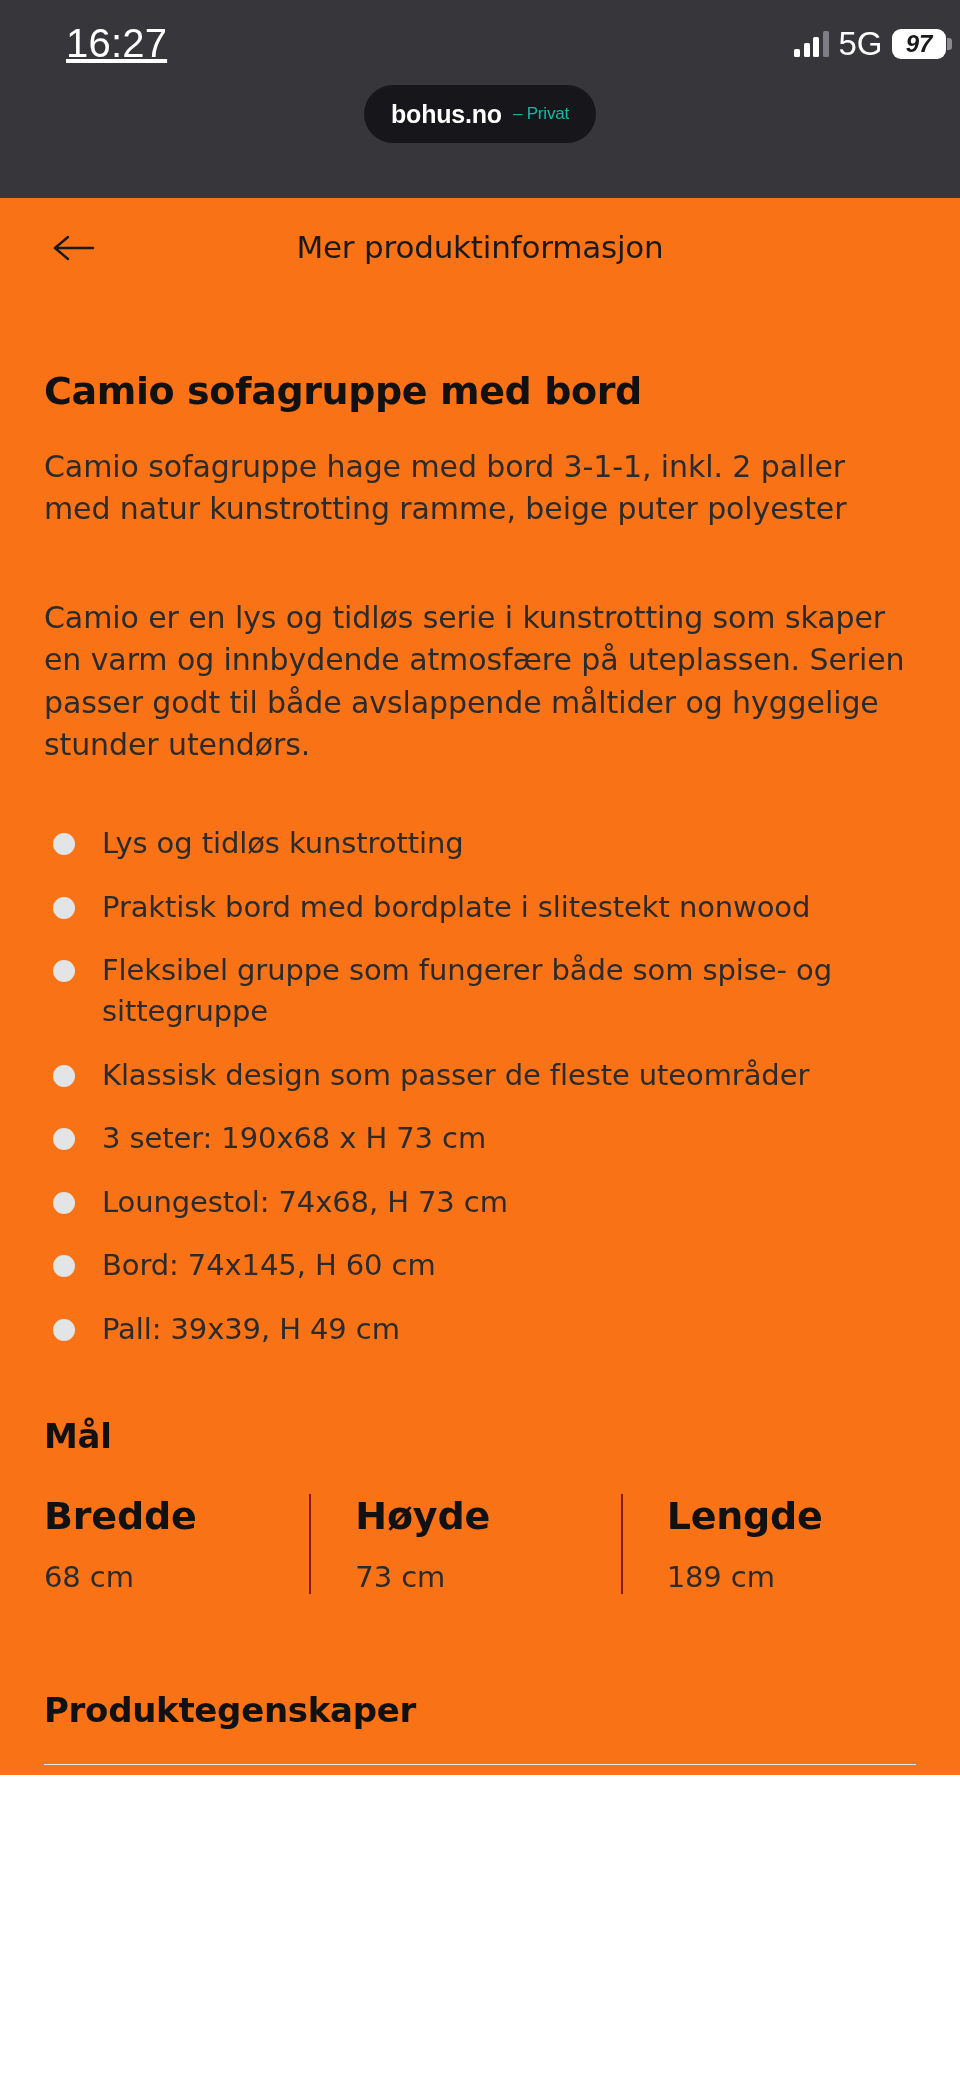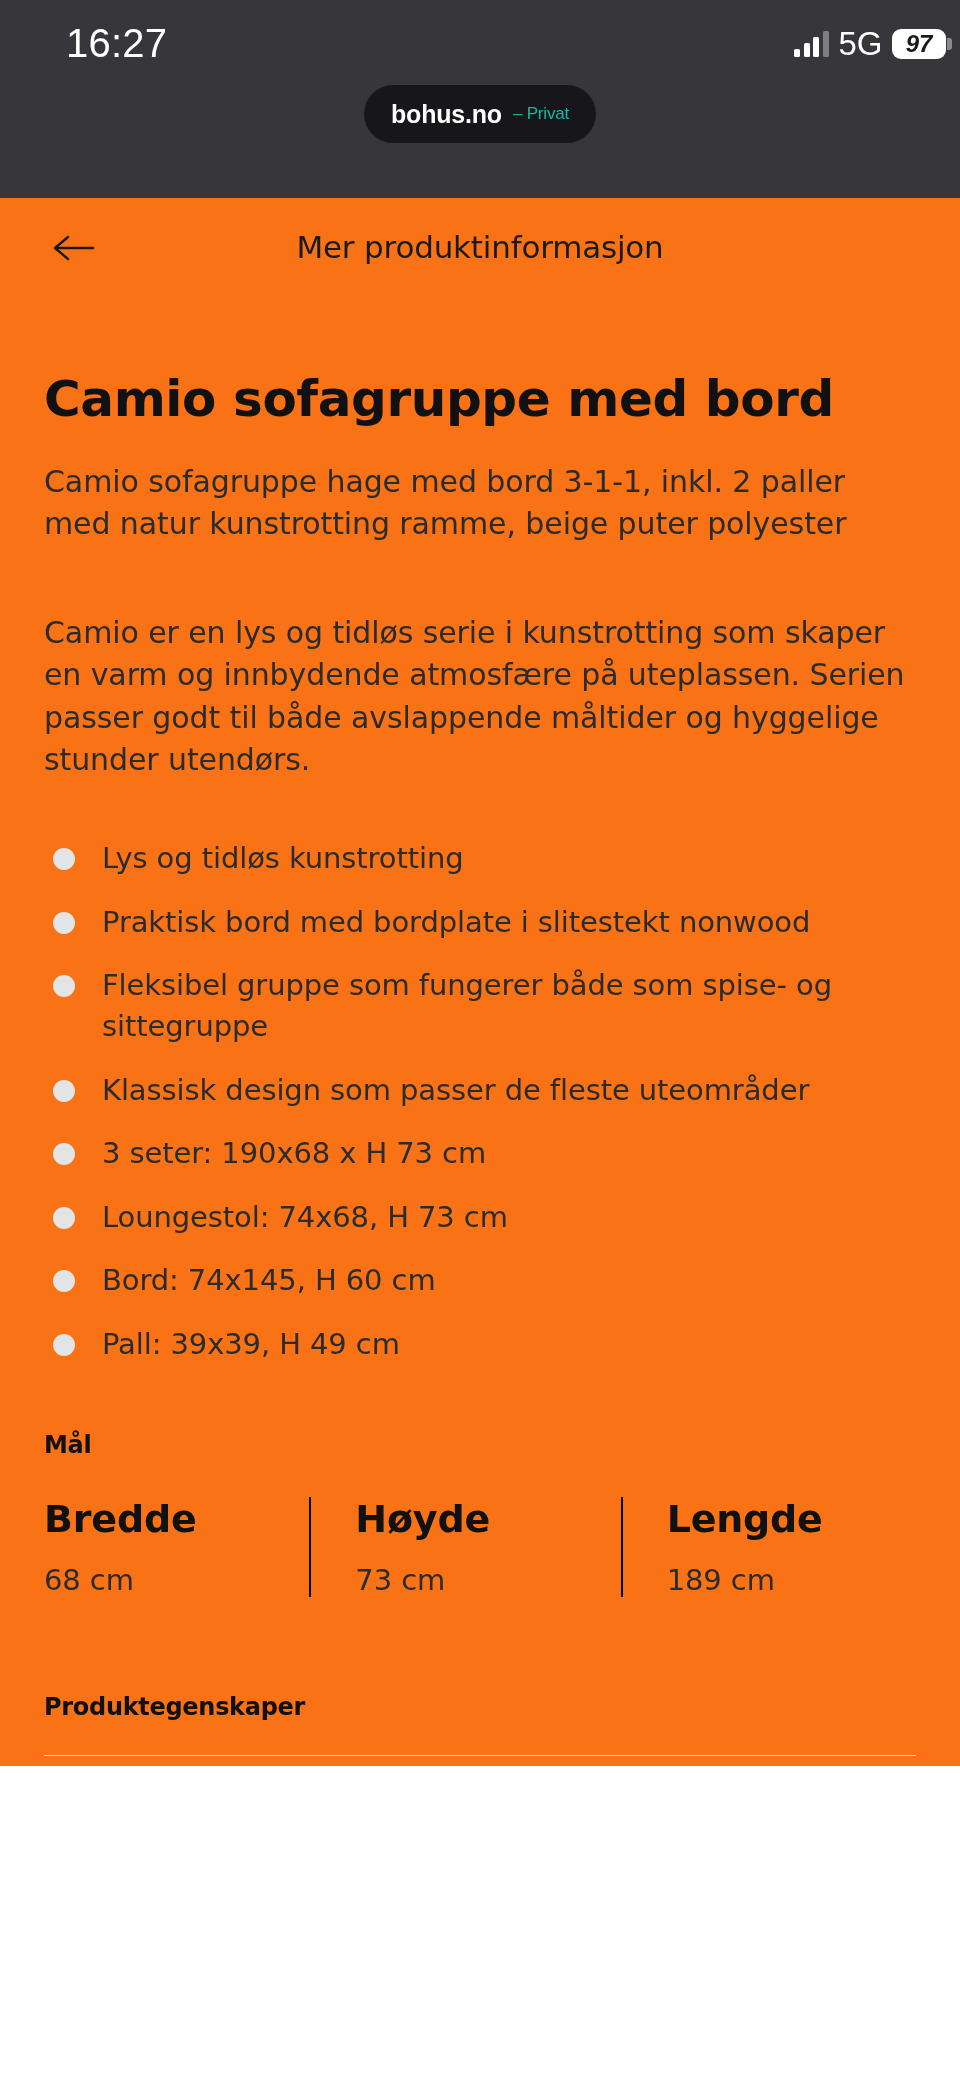--- a/index.html
+++ b/index.html
@@ -27,20 +27,21 @@
   }
   .sb-time {
     position: absolute;
     left: 66px;
     top: 21px;
     font-size: 40px;
     font-weight: 500;
     color: #ffffff;
     letter-spacing: 0.2px;
     font-family: "Liberation Sans", sans-serif;
+    text-decoration: underline;
   }
   .sb-right {
     position: absolute;
     right: 8px;
     top: 26px;
     display: flex;
     align-items: center;
     gap: 10px;
     height: 36px;
   }
@@ -163,21 +164,21 @@
     font-weight: 400;
     letter-spacing: -0.2px;
   }
 
   .content {
     padding: 0 44px;
   }
 
   h1.product-title {
     margin: 72px 0 0 0;
-    font-size: 50px;
+    font-size: 38px;
     font-weight: 700;
     color: #111111;
     letter-spacing: -0.4px;
     line-height: 1.25;
   }
 
   p.desc {
     margin: 30px 0 0 0;
     font-size: 30px;
     line-height: 1.42;
@@ -208,37 +209,37 @@
     left: 9px;
     top: 10px;
     width: 22px;
     height: 22px;
     border-radius: 50%;
     background: #E2E4E6;
   }
 
   h2.section-title {
     margin: 66px 0 0 0;
-    font-size: 24px;
+    font-size: 34px;
     font-weight: 700;
     color: #111111;
     letter-spacing: -0.3px;
   }
 
   .dims {
     display: flex;
     margin-top: 38px;
   }
   .dim-col {
     flex: 1 1 0;
     padding-right: 20px;
     box-sizing: border-box;
   }
   .dim-col + .dim-col {
-    border-left: 2px solid #000000;
+    border-left: 2px solid #7f1d1d;
     padding-left: 44px;
     margin-left: 16px;
   }
   .dim-label {
     font-size: 38px;
     font-weight: 700;
     color: #111111;
     letter-spacing: -0.2px;
   }
   .dim-value {

